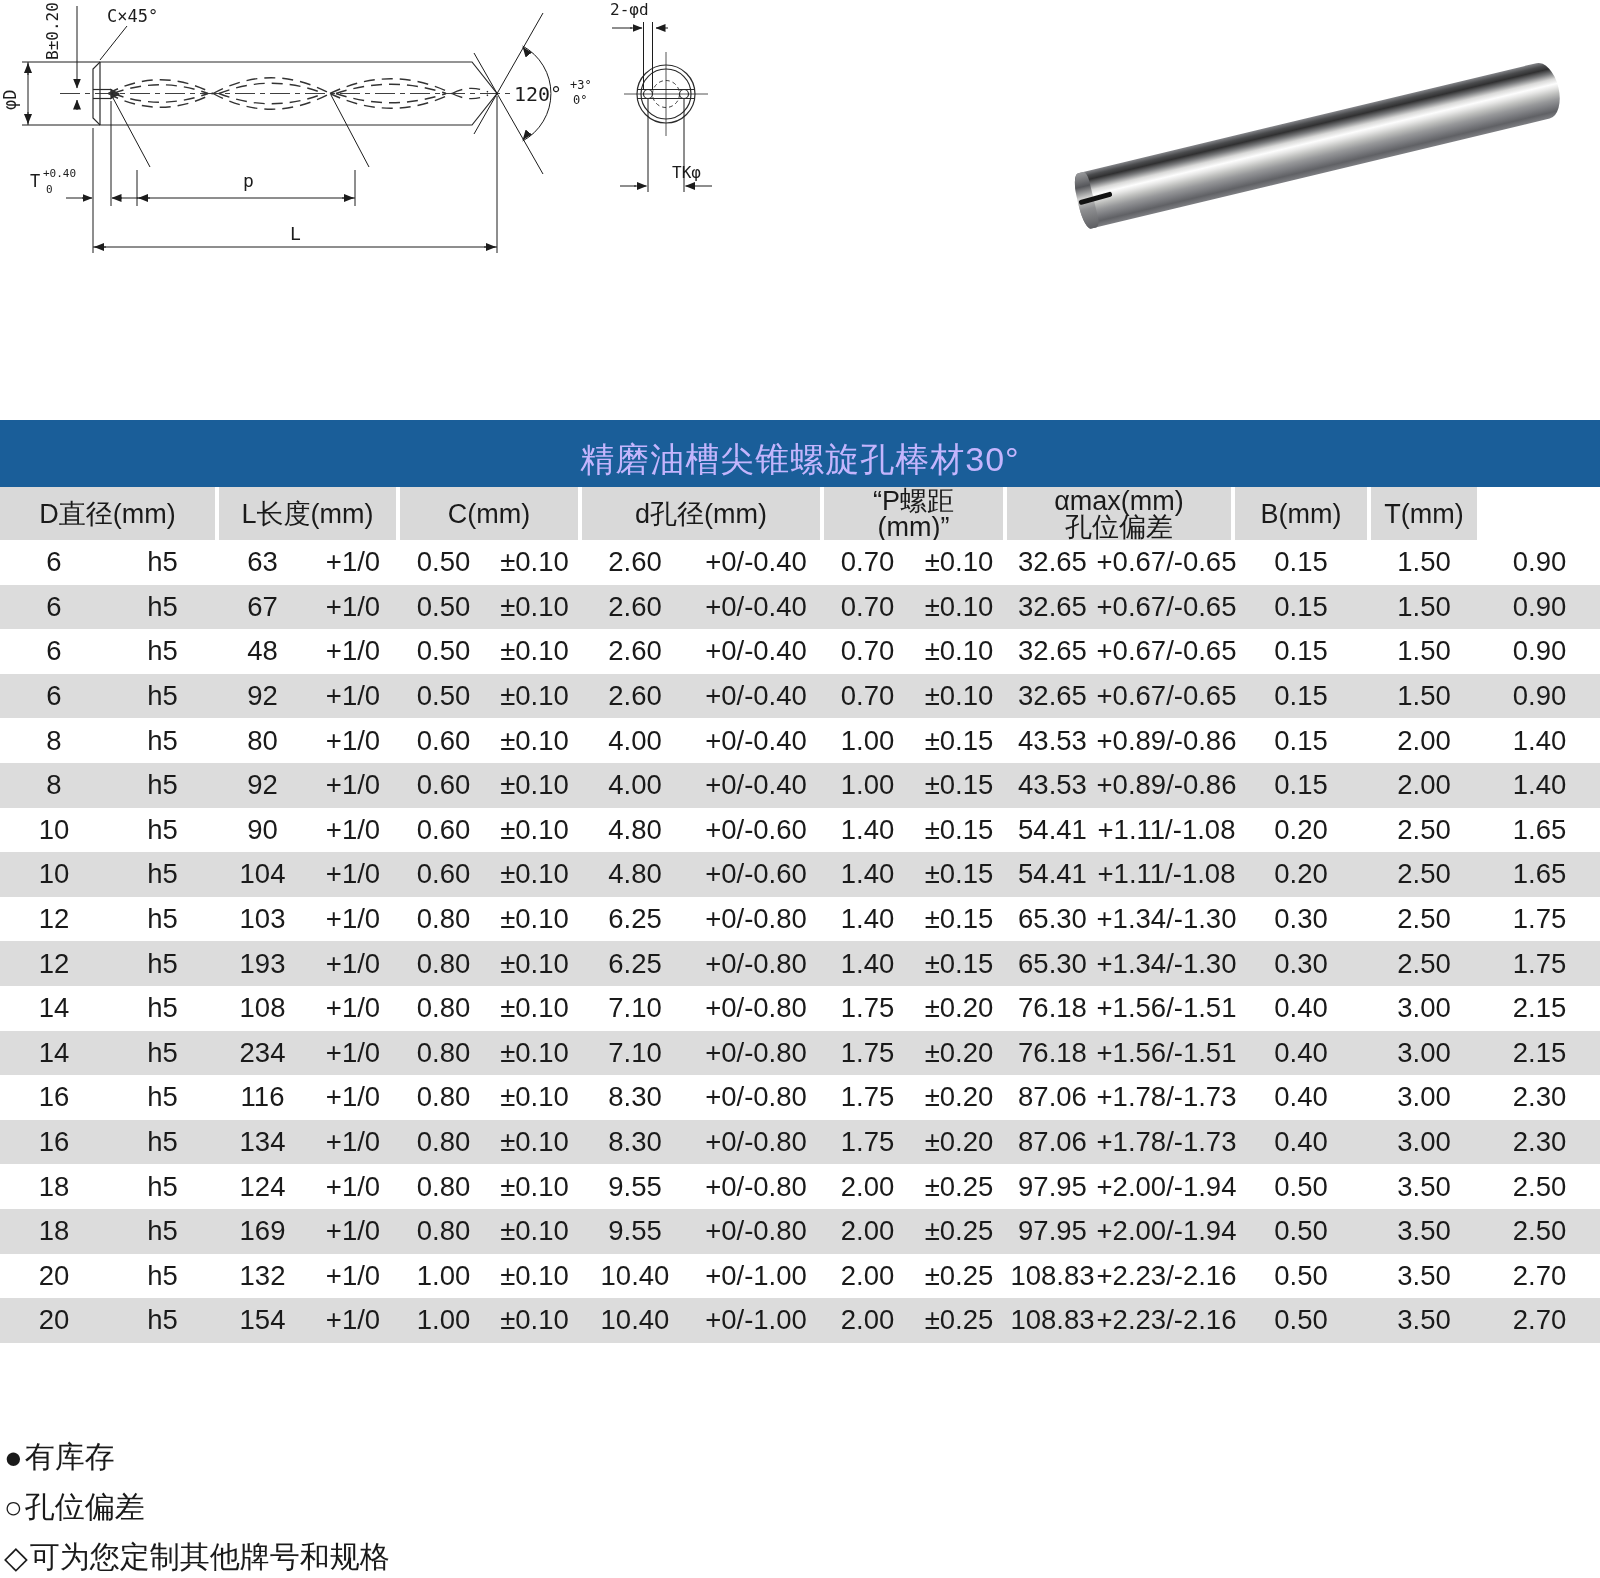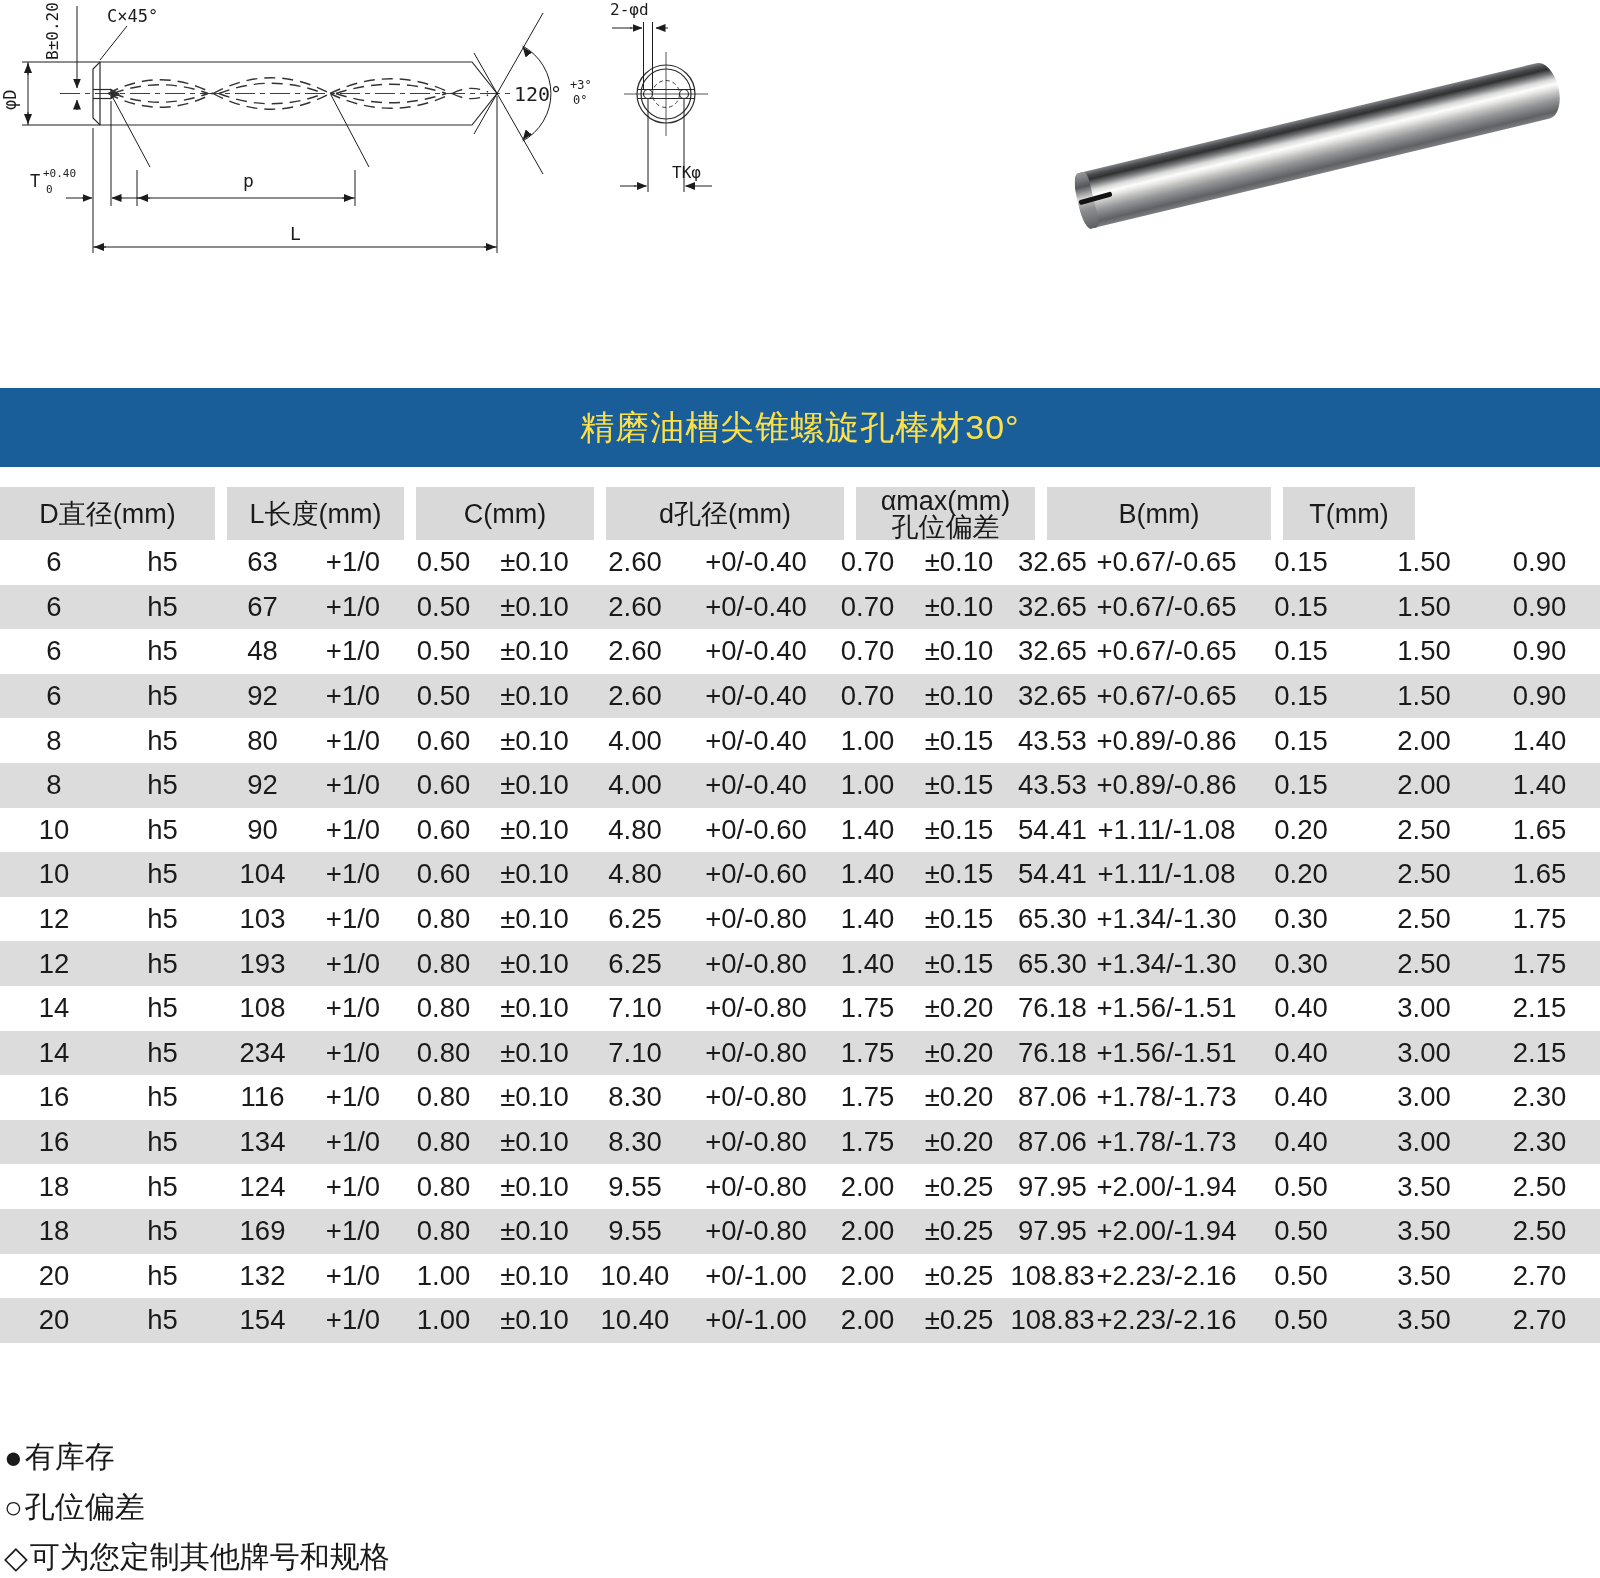--- a/index.html
+++ b/index.html
@@ -25,27 +25,27 @@
       #85868a 0%,#4a4b4d 8%,#303031 15%,#77787a 24%,#d9d9d8 34%,
       #fdfdfd 43%,#e6e6e5 50%,#bdbebc 60%,#97989a 70%,#7b7c80 80%,
       #606165 90%,#7e7f83 100%);}
   .rod-cap{position:absolute;left:0;top:0;width:16px;height:57px;
     border-radius:7px 4px 4px 7px / 24px 10px 10px 24px;
     background:linear-gradient(to bottom,#9a9b9d 0%,#55565a 25%,#cfcfce 45%,#8f9092 65%,#5d5e62 100%);}
   .rod-slot{position:absolute;left:1px;top:26px;width:34px;height:5px;
     background:#121212;border-radius:2px;transform:rotate(-2deg)}
 
   
-  .title-bar{position:absolute;left:0;top:388px;width:1600px;height:79px;
+  .title-bar{position:absolute;left:0;top:420px;width:1600px;height:79px;
     background:var(--title-bar);display:flex;align-items:center;justify-content:center;
-    color:#fde047;font-size:34px;letter-spacing:1px}
+    color:#c4b5fd;font-size:34px;letter-spacing:1px}
 
   
   .thead{position:absolute;left:0;top:487px;width:1600px;height:53px;
-    display:grid;column-gap:12px;
+    display:grid;column-gap:4px;
     grid-template-columns:215px 177px 178px 238px 179px 224px 132px 106px 119px;
     background:#fff}
   .th{background:var(--header-cell);display:flex;align-items:center;justify-content:center;
     font-size:27px;line-height:26px;text-align:center;white-space:pre-line}
   .tbody{position:absolute;left:0;top:540px;width:1600px}
   .tr{display:grid;height:44.6px;
     grid-template-columns:108px 109px 91px 90px 91px 91px 110px 132px 91px 92px 95px 133px 136px 110px 121px;
     background:var(--row-white)}
   .tr.alt{background:var(--row-alt)}
   .td{display:flex;align-items:center;justify-content:center;font-size:27.5px;white-space:nowrap}
@@ -193,20 +193,22 @@
 
   <div class="title-bar">
     <span>精磨油槽尖锥螺旋孔棒材30°</span>
   </div>
 
   <div class="thead">
       <div class="th">D直径(mm)</div>
       <div class="th">L长度(mm)</div>
       <div class="th">C(mm)</div>
       <div class="th">d孔径(mm)</div>
+      <div class="th">“P螺距
+(mm)”</div>
       <div class="th">αmax(mm)
 孔位偏差</div>
       <div class="th">B(mm)</div>
       <div class="th">T(mm)</div>
     </div>
 
   <div class="tbody">
       <div class="tr">
         <div class="td">6</div>
         <div class="td">h5</div>

